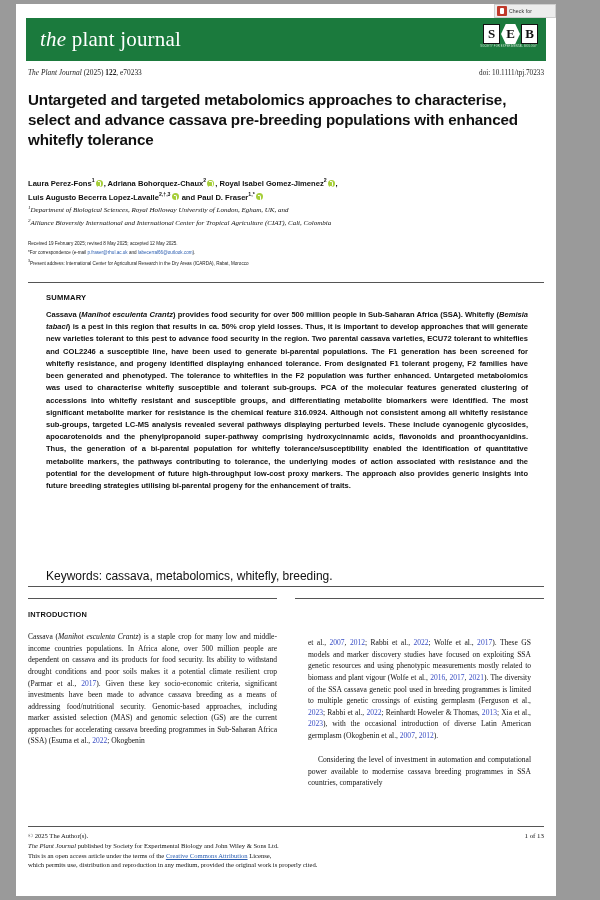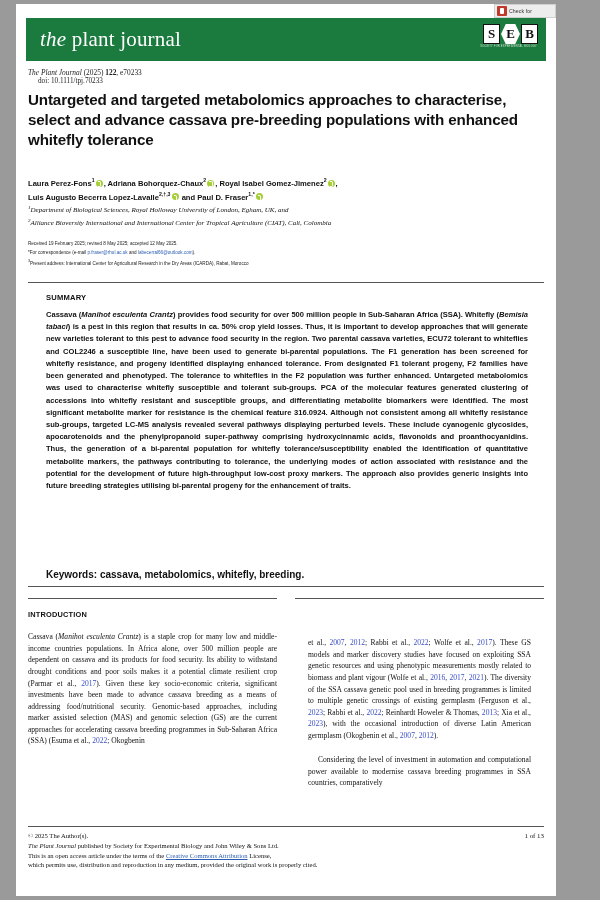--- a/index.html
+++ b/index.html
@@ -72,21 +72,21 @@
     font-size: 2.6px; color: #cfe3d4; letter-spacing: .2px;
   }
   .banner-rule {
     position: absolute; left: 10px; top: 54px; width: 520px; height: 3px;
     background: #1b7a3d;
   }
 
   
   .cite-row {
     position: absolute; left: 12px; top: 64px; width: 516px;
-    display: flex; align-items: baseline; flex-direction: column;
+    display: flex; justify-content: space-between; align-items: baseline;
   }
   .cite-left { font-family: "Liberation Serif", serif; font-style: italic; font-size: 7.4px; color: #222; }
   .cite-left b { font-style: normal; font-weight: 700; }
   .cite-left span.norm { font-style: normal; }
   .cite-right { font-size: 7.2px; color: #222; font-family: "Liberation Serif", serif; padding-left: 10px; }
 
   
   .title {
     position: absolute; left: 12px; top: 86px; width: 505px;
     font-size: 15.2px; font-weight: 700; line-height: 1.30;
@@ -134,21 +134,21 @@
     font-size: 7.6px; font-weight: 700; letter-spacing: .2px; color: #111;
   }
   .sum-body {
     position: absolute; left: 18px; top: 26px; width: 482px;
     font-size: 7.55px; font-weight: 700; color: #111;
     line-height: 1.62; text-align: justify;
   }
   .sum-body i { font-style: italic; }
   .kw {
     position: absolute; left: 18px; top: 286px; width: 470px;
-    font-size: 10px; font-weight: 700; color: #111;
+    font-size: 12px; font-weight: 400; color: #111;
   }
 
   
   .cols {
     position: absolute; left: 12px; top: 594px; width: 516px; height: 220px;
     display: flex; gap: 18px;
   }
   .col { width: 249px; }
   .col-rule { height: 1.4px; background: #555; margin-bottom: 11px; }
   .sec-h { font-size: 7.4px; font-weight: 700; color: #111; letter-spacing: .2px; margin-bottom: 12px; }

